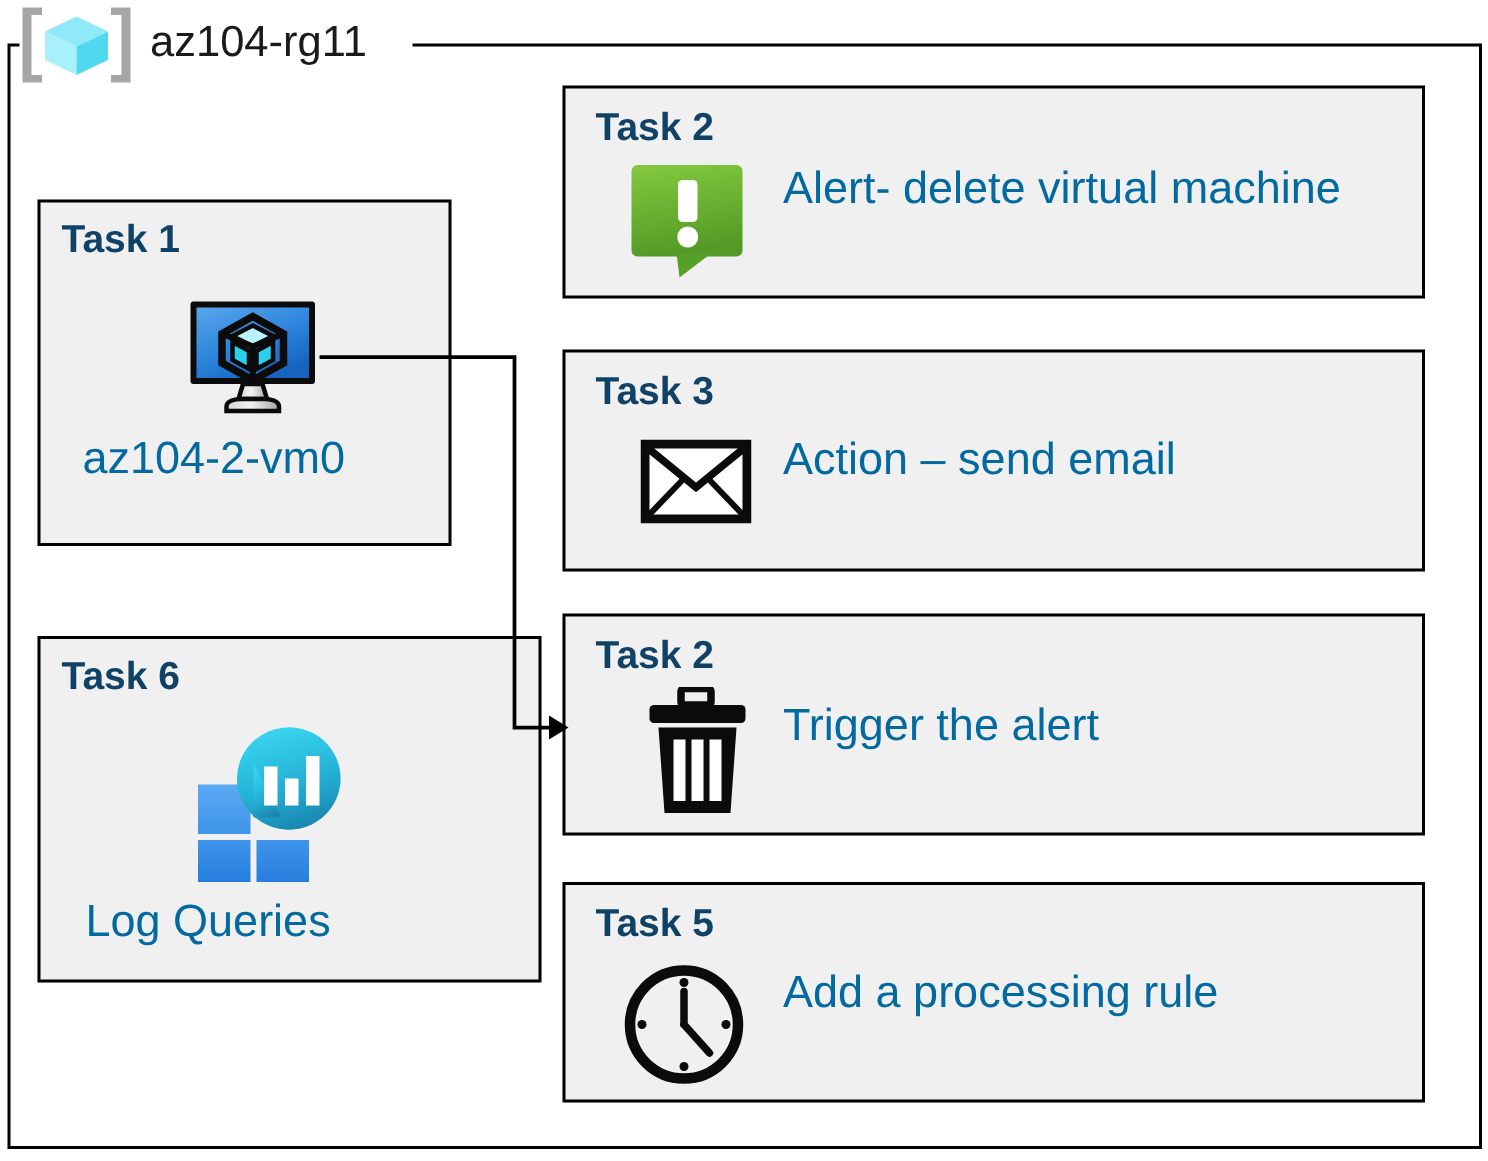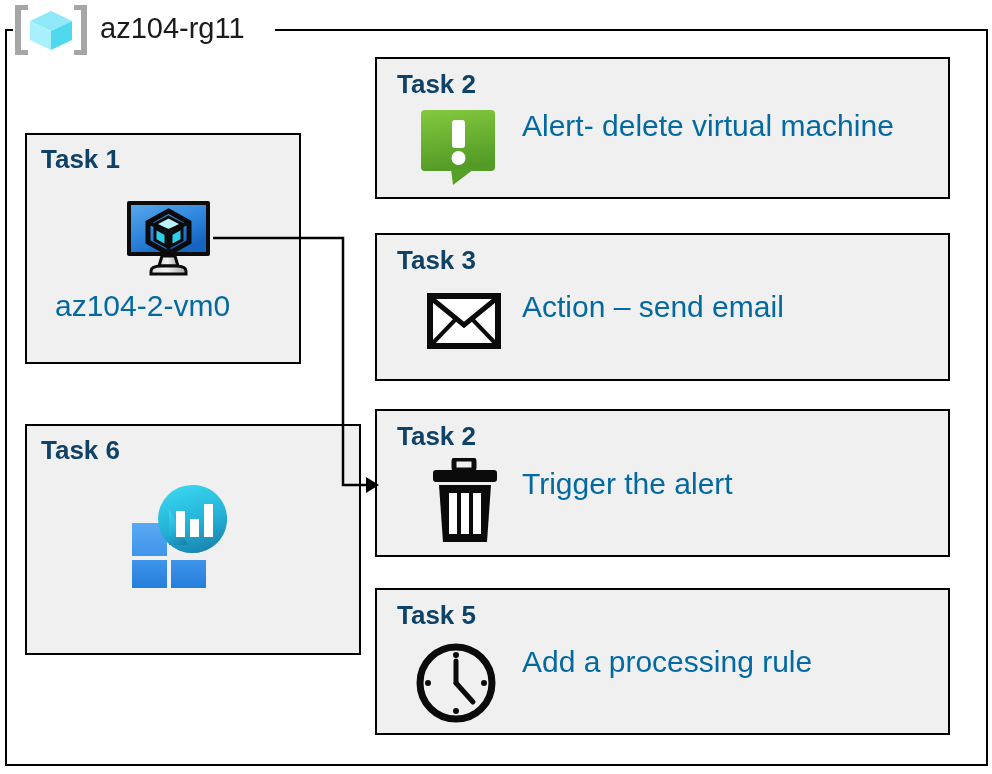--- a/index.html
+++ b/index.html
@@ -197,20 +197,21 @@
         <path d="M66 2 A34 34 0 1 1 43 60 L43 60 L43 21 Z" fill="url(#logteal)"></path>
         <circle cx="66" cy="36" r="34" fill="url(#logteal)"></circle>
         <path d="M43 62 L43 26 L62 62 Z" fill="url(#logteal)"></path>
 
         <rect x="50" y="28" width="9" height="26" fill="#ffffff"></rect>
         <rect x="64" y="36" width="9" height="18" fill="#ffffff"></rect>
         <rect x="78" y="21" width="9" height="33" fill="#ffffff"></rect>
       </svg>
     </div>
 
+    <div class="task-text" style="left:30px; top:172px;">Log Queries</div>
   </div>
 
   <div class="task-box" id="box-task2">
     <div class="task-label" style="left:20px; top:11px;">Task 2</div>
 
     <div class="task-icon" style="left:42px; top:49px;">
       <svg width="80" height="80" viewBox="0 0 80 80">
         <defs>
           <linearGradient id="alertgreen" x1="0" y1="0" x2="0.2" y2="1">
             <stop offset="0%" stop-color="#84c93f"></stop>

